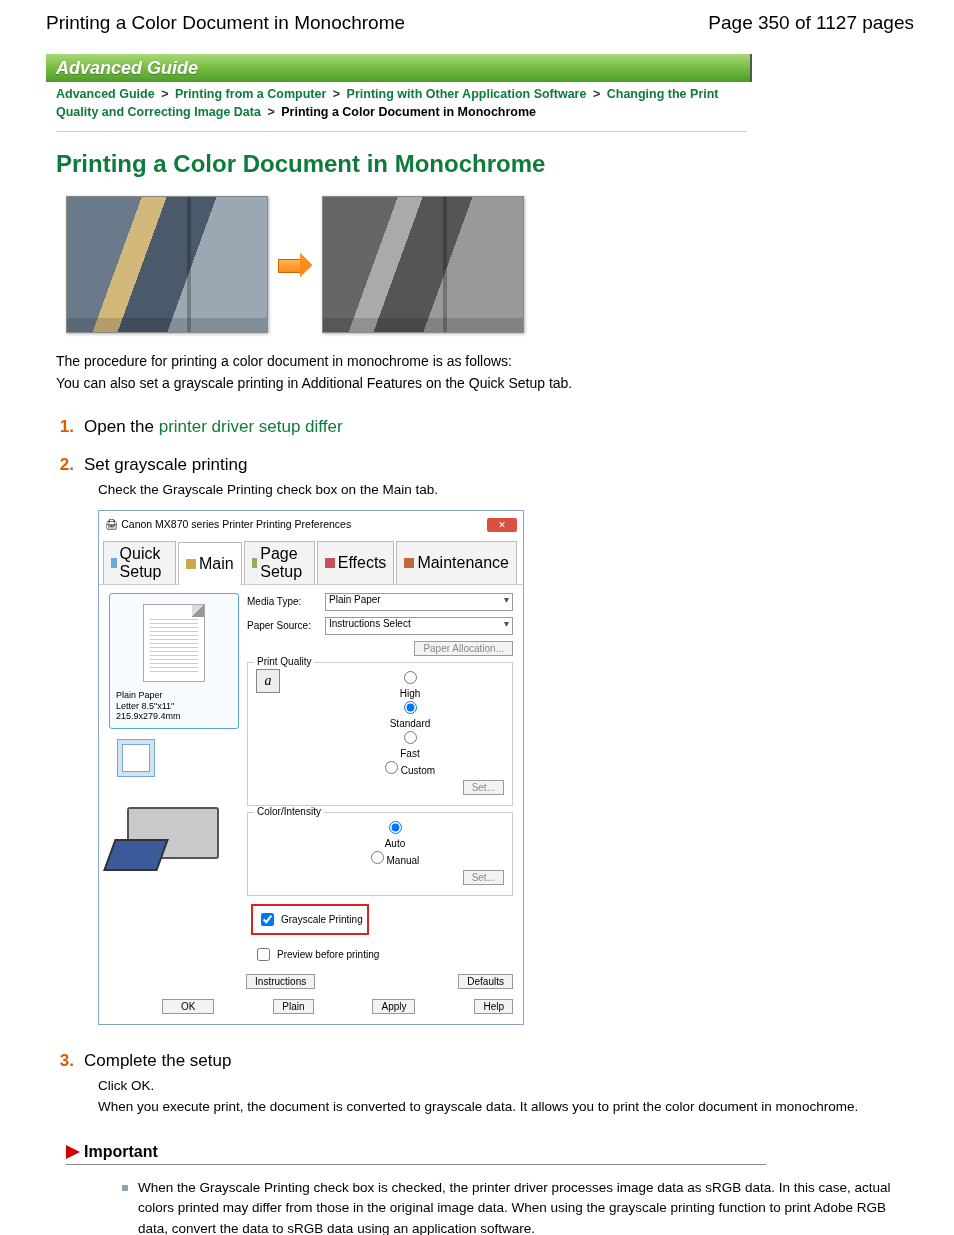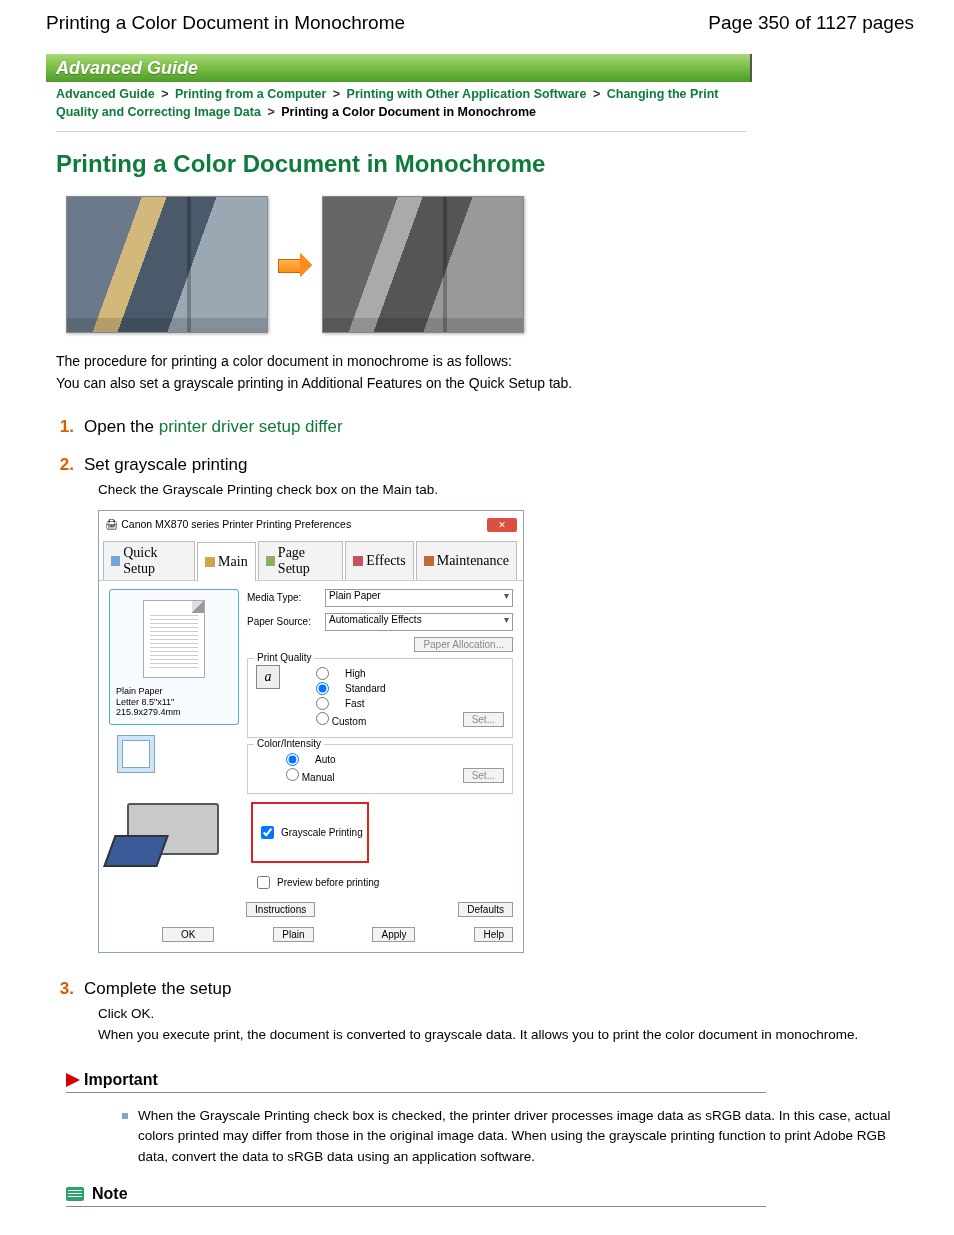--- a/index.html
+++ b/index.html
@@ -107,21 +107,21 @@
   .ol-desc { margin-left: 42px; font-size: 13.5px; margin-top: 6px; line-height:1.4;}
   
   
   .dialog {
     width: 424px; margin: 10px 0 0 42px;
     border: 1px solid #8aa3c2; background: #fff;
     font-family: inherit;
   }
   .dlg-title { height:22px; background:#fff; font-size:10.5px; padding:3px 6px; display:flex;align-items:center;justify-content:space-between;}
   .dlg-close { width:30px;height:14px;background:#d95040;color:#fff;font-size:9px;text-align:center;line-height:14px;border-radius:2px;}
-  .dlg-tabs { display:flex; font-size:14px; padding:2px 4px 0 4px; background:#fff;border-bottom:1px solid #ccc;font-family:Liberation Serif, serif;}
+  .dlg-tabs { display:flex; font-size:16px; padding:2px 4px 0 4px; background:#fff;border-bottom:1px solid #ccc;}
   .dlg-tab { padding:3px 7px; border:1px solid #bbb;border-bottom:none;margin-right:2px;background:#f3f3f3;display:flex;align-items:center;gap:3px;}
   .dlg-tab.active{background:#fff;position:relative;top:1px;}
   .dlg-tab .ico{width:10px;height:10px;background:#6fa7d6;display:inline-block;}
   .dlg-body { padding:8px 10px 10px 10px; font-size:10px; display:flex; gap:8px;}
   .dlg-left { width:130px; }
   .preview-box{border:1px solid #58a7d9;border-radius:3px;padding:6px;background:#f7fbff;}
   .page-thumb{width:60px;height:76px;background:#fff;border:1px solid #aaa;margin:4px auto 8px auto;position:relative;}
   .page-thumb::before{content:"";position:absolute;top:0;right:0;width:12px;height:12px;background:linear-gradient(135deg,#ddd 50%,#999 50%);}
   .page-thumb .lines{position:absolute;left:6px;right:6px;top:14px;bottom:6px;
     background:repeating-linear-gradient(#ccc 0 1px, transparent 1px 4px);}
@@ -133,24 +133,24 @@
   .printer-ico .tray{position:absolute;left:0;top:52px;width:50px;height:28px;background:#3a5a9a;transform:skewX(-20deg);border:2px solid #333;}
   .dlg-right{flex:1;}
   .frow{display:flex;align-items:center;margin-bottom:6px;}
   .flabel{width:78px;font-size:10px;}
   .fselect{flex:1;border:1px solid #999;height:16px;font-size:10px;padding:0 3px;background:#fff;position:relative;}
   .fselect::after{content:"▾";position:absolute;right:3px;top:0;color:#555;}
   .fbtn{font-size:10px;border:1px solid #999;background:#f3f3f3;padding:1px 8px;margin-left:auto;color:#888;}
   .fbtn.live{color:#000;}
   .fieldset{border:1px solid #ccc;margin-top:6px;padding:6px 8px 8px 8px;position:relative;}
   .fieldset .legend{position:absolute;top:-7px;left:6px;background:#fff;font-size:10px;padding:0 3px;}
-  .radio-row{display:flex;align-items:center;gap:16px;font-size:10px;margin:2px 0 2px 30px;}
+  .radio-row{display:flex;align-items:center;gap:4px;font-size:10px;margin:2px 0 2px 30px;flex-direction:column;}
   .radio-row input{margin:0;}
   .q-ico{width:22px;height:22px;border:1px solid #888;display:flex;align-items:center;justify-content:center;font-style:italic;font-family:serif;font-size:14px;margin-right:6px;background:#eee;}
-  .red-box{border:2px solid #d22; padding:19px 4px; display:inline-flex;align-items:center;gap:4px;font-size:10px;margin:8px 0 6px 4px;}
+  .red-box{border:2px solid #d22; padding:4px 4px; display:inline-flex;align-items:center;gap:4px;font-size:10px;margin:8px 0 6px 4px;}
   .chk-row{display:flex;align-items:center;gap:4px;font-size:10px;margin:4px 0 0 6px;}
   .dlg-footer{display:flex;justify-content:flex-end;gap:6px;padding:0 10px 10px 10px;}
   .dlg-footer .fbtn{color:#000;}
   .footer-row2{display:flex;justify-content:flex-end;gap:6px;padding:0 10px 10px 10px;}
   
   .callout { margin: 26px 0 8px 20px;}
   .callout-h { display:flex; align-items:center; gap:4px; font-weight:bold; font-size:16px;}
   .flag-icon{width:0;height:0;border-top:7px solid transparent;border-bottom:7px solid transparent;border-left:14px solid #d40000;display:inline-block;}
   .hr-full { border:0;border-top:1px solid #888;margin:3px 0 6px 0;width:700px;}
   .bullet-list { margin-left: 16px; font-size:13.5px; line-height:1.5;}
@@ -255,21 +255,21 @@
               <div class="tray"></div>
             </div>
         </div>
         <div class="dlg-right">
           <div class="frow">
             <div class="flabel">Media Type:</div>
             <div class="fselect">Plain Paper</div>
           </div>
           <div class="frow">
             <div class="flabel">Paper Source:</div>
-            <div class="fselect">Automatically Effects</div>
+            <div class="fselect">Instructions Select</div>
           </div>
           <div class="frow">
               <button class="fbtn">Paper Allocation...</button>
             </div>
 
           <div class="fieldset">
             <div class="legend">Print Quality</div>
             <div style="display:flex;">
               <div class="q-ico">a</div>
               <div style="flex:1">

